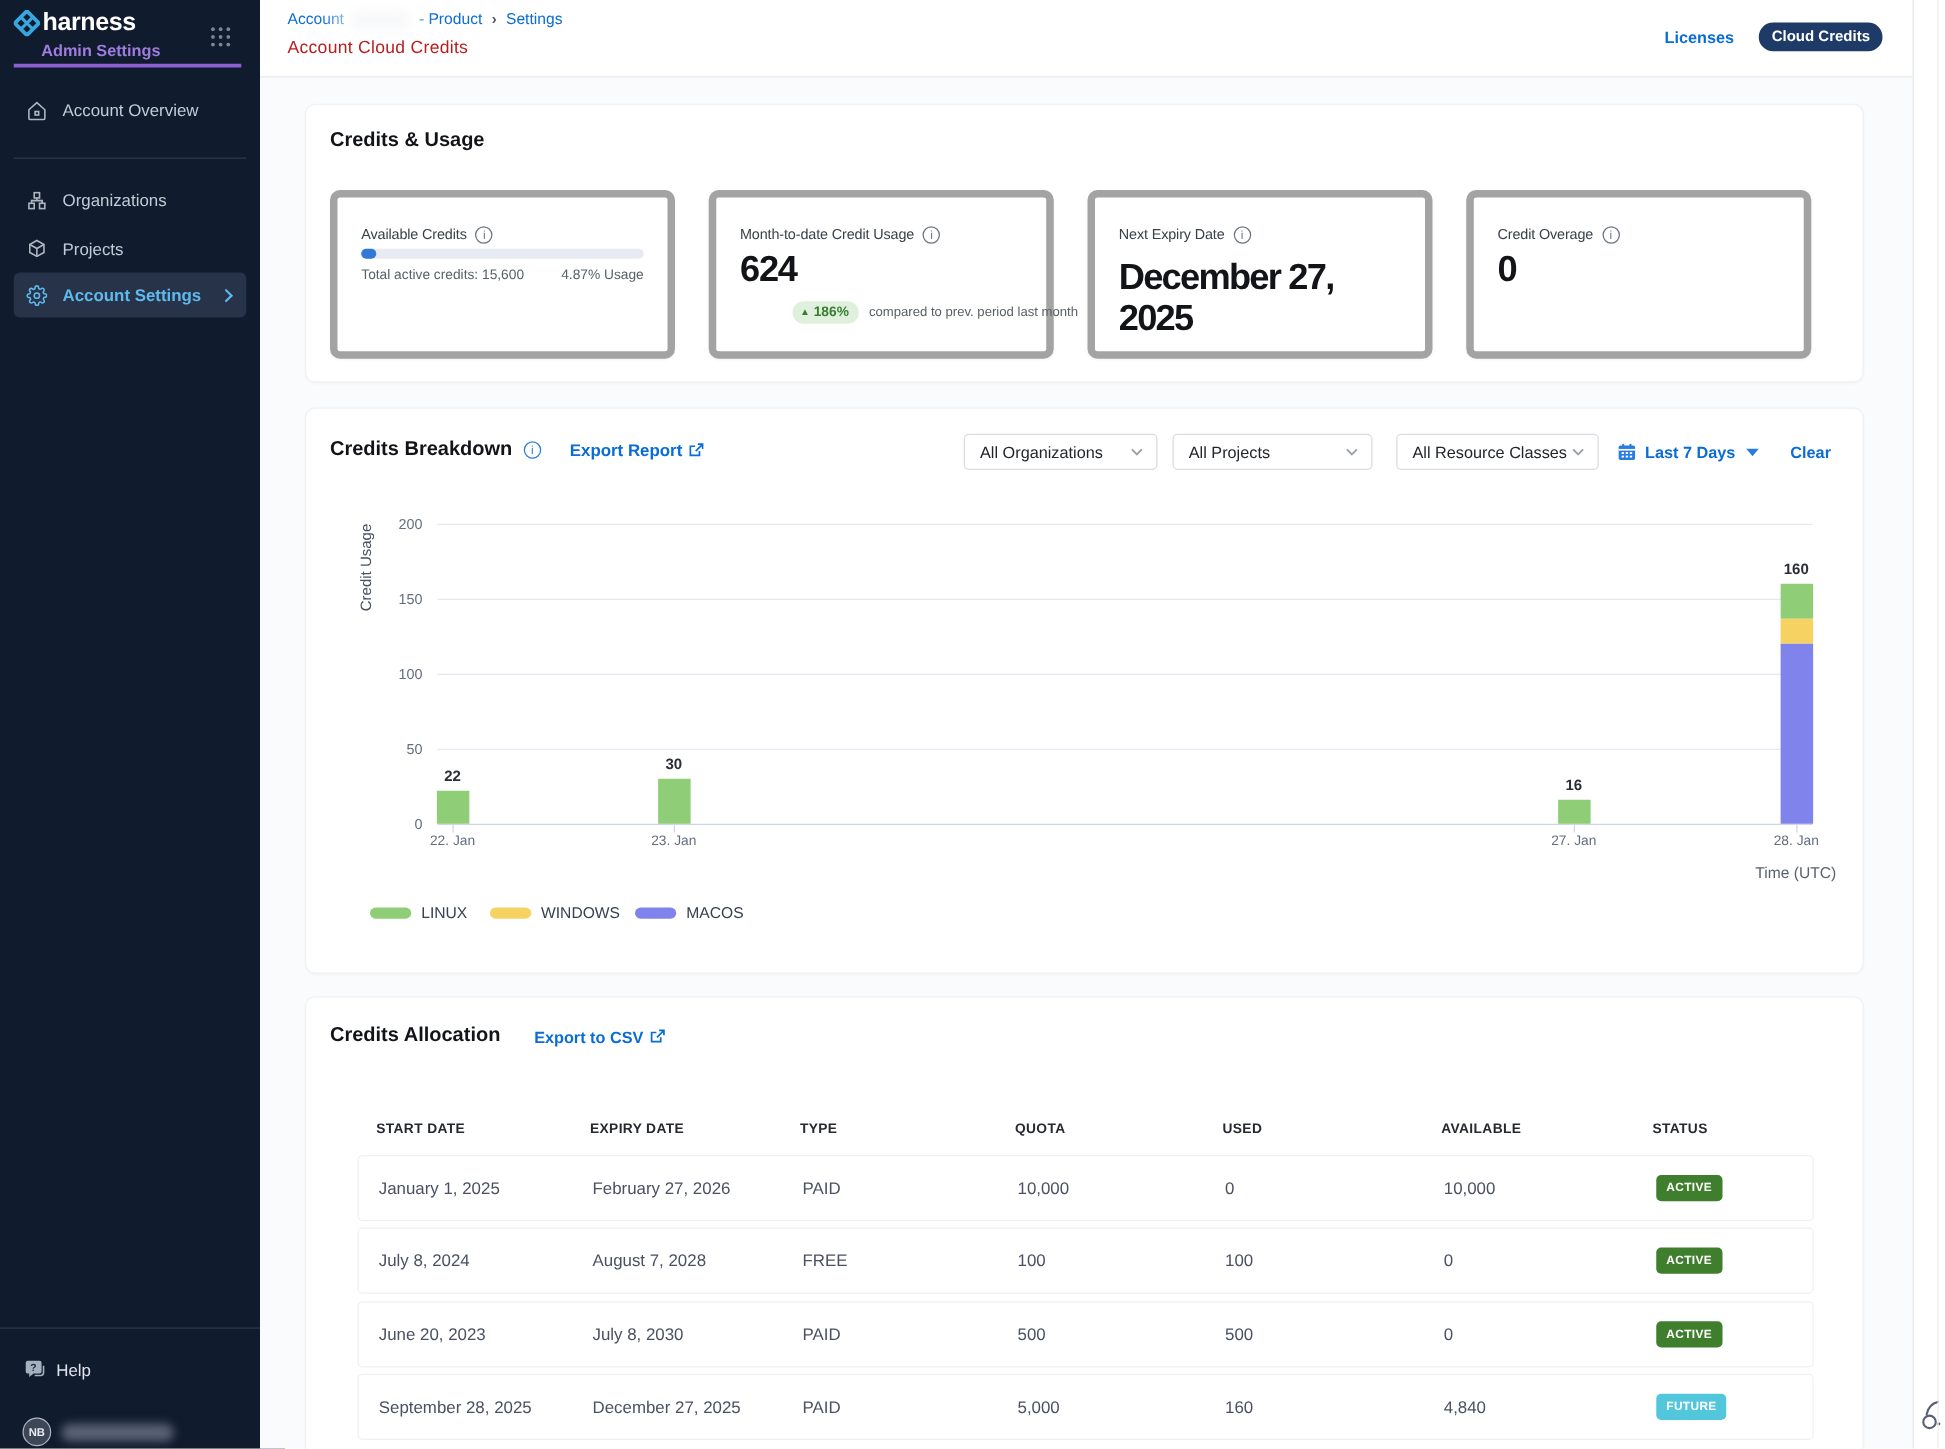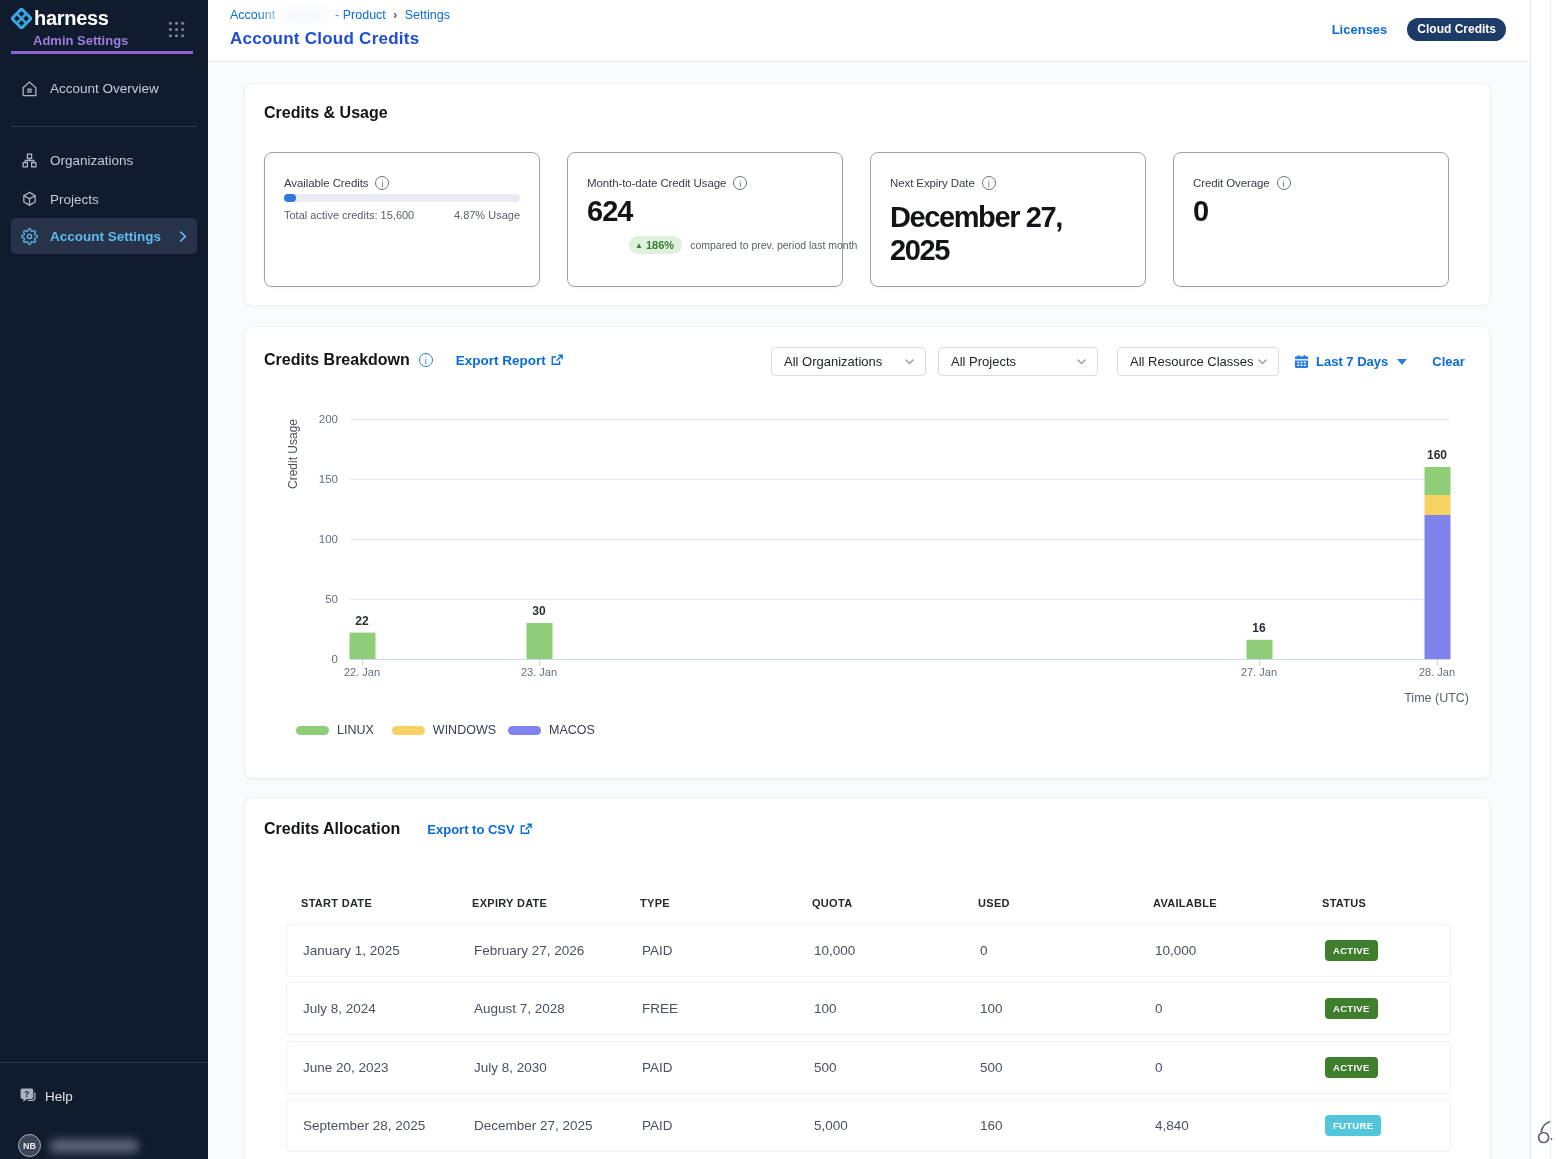--- a/index.html
+++ b/index.html
@@ -28,33 +28,33 @@
 .avatar-blur { width:90px; height:14px; border-radius:7px; background:#5a6374; filter:blur(4px); margin-left:8px; }
 .collapse-handle { position:absolute; right:0; top:1078px; width:12px; height:42px; background:#c6cdd9; border-radius:10px 0 0 10px; }
 .collapse-handle:after { content:""; position:absolute; left:3px; top:17px; border-right:6px solid #111; border-top:4px solid transparent; border-bottom:4px solid transparent; }
 
 
 .main { position:absolute; left:208px; top:0; width:1322px; height:1159px; background:#fafbfc; }
 .topbar { height:62px; background:#fff; border-bottom:1px solid #e8eaed; position:relative; }
 .crumbs { position:absolute; left:22px; top:8px; font-size:12.5px; color:#0a6cd6; font-weight:500; }
 .crumbs .sep { color:#4f5862; font-size:12px; margin:0 4px; font-weight:bold; }
 .blurblob { display:inline-block; width:46px; height:14px; background:#eef0f3; filter:blur(4px); border-radius:7px; vertical-align:middle; margin:0 5px 0 2px; }
-.page-title { position:absolute; left:22px; top:29px; font-size:17px; font-weight:bold; color:#1d4ed8; letter-spacing:0.25px; }
+.page-title { position:absolute; left:22px; top:29px; font-size:14px; font-weight:normal; color:#b91c1c; letter-spacing:0.25px; }
 .top-right { position:absolute; right:24px; top:18px; display:flex; align-items:center; }
 .lic-link { color:#0a6cd6; font-size:13px; font-weight:bold; margin-right:20px; }
 .cc-pill { background:#1d3b66; color:#fff; font-size:12px; font-weight:bold; border-radius:12px; height:23px; line-height:23px; padding:0 10px; }
 
 .content { position:absolute; left:0; top:63px; width:1322px; height:868px; }
 .panel { background:#fff; border:1px solid #f0f1f3; border-radius:8px; box-shadow:0 1px 2px rgba(40,41,61,.04); }
 .panel-title { font-size:16px; font-weight:bold; color:#121418; }
 
 
 #p1 { position:absolute; left:36px; top:20px; width:1247px; height:223px; }
 #p1 .panel-title { position:absolute; left:19px; top:20px; }
-.stat-card { position:absolute; top:68px; height:135px; background:#fff; border:1px solid #a3a3a3; border-radius:8px; box-shadow:0 1px 2px rgba(40,41,61,.05); padding:23px 19px 0 19px; }
+.stat-card { position:absolute; top:68px; height:135px; background:#fff; border:6px solid #a3a3a3; border-radius:8px; box-shadow:0 1px 2px rgba(40,41,61,.05); padding:23px 19px 0 19px; }
 .stat-label { font-size:11.5px; letter-spacing:-0.1px; color:#3a4048; display:flex; align-items:center; }
 .info-i { display:inline-block; width:14px; height:14px; border:1px solid #6b7480; border-radius:50%; color:#6b7480; font-size:9.5px; text-align:center; line-height:13px; margin-left:7px; font-style:normal; }
 .stat-value { font-size:29px; font-weight:bold; color:#121418; margin-top:5px; letter-spacing:-1px; }
 
 
 #p2 { position:absolute; left:36px; top:263px; width:1247px; height:453px; }
 .blue-link { color:#0a6cd6; font-size:13.5px; font-weight:bold; display:inline-flex; align-items:center; gap:5px; }
 .filters { position:absolute; left:526px; top:20px; display:flex; align-items:center; height:29px; }
 .select { height:29px; border:1px solid #d9dce1; border-radius:4px; background:#fff; font-size:13px; color:#22262b; font-weight:500; display:flex; align-items:center; padding:0 10px 0 12px; position:relative; }
 .sel-chev { margin-left:auto; }

